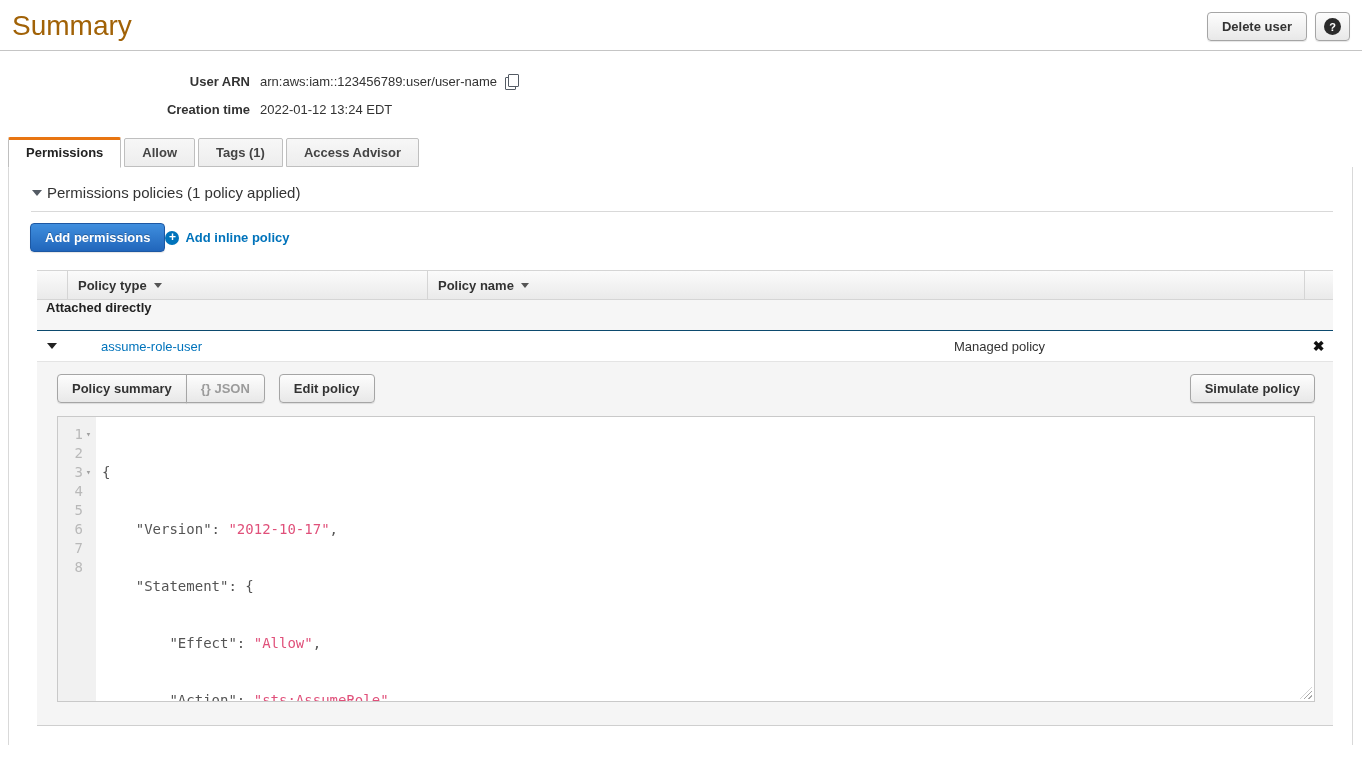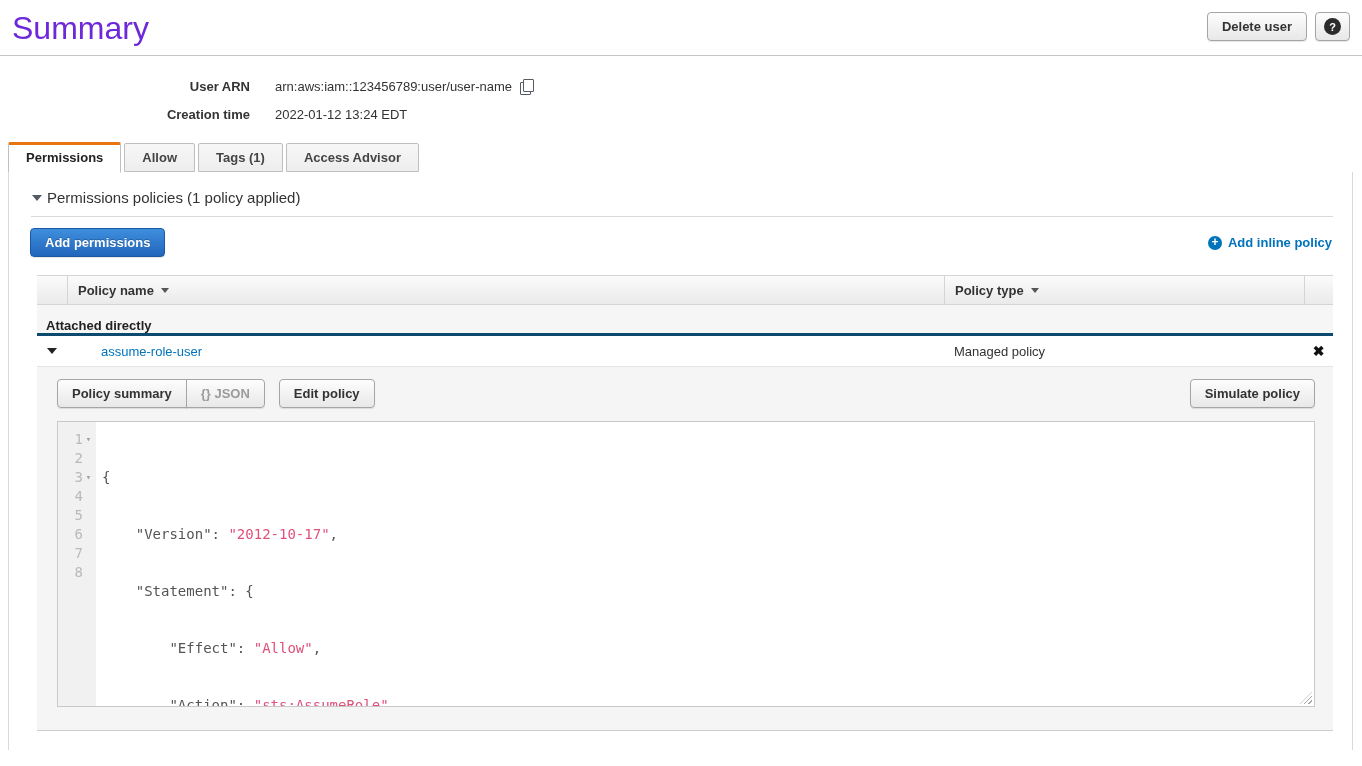--- a/index.html
+++ b/index.html
@@ -2,38 +2,38 @@
 <html><head>
 <meta charset="utf-8">
 <style>
   * { margin:0; padding:0; box-sizing:border-box; }
   html,body { width:1362px; height:766px; background:#fff; overflow:hidden;
               font-family:"Liberation Sans", sans-serif; color:#333; }
 
   
   .page-header { display:flex; align-items:flex-start; justify-content:space-between;
                  padding:10px 12px 8px 12px; border-bottom:1px solid #c5c5c5; margin:0 0 0 0; }
-  .page-title { font-size:32px; font-weight:400; color:#6d28d9; padding-left:0px; }
+  .page-title { font-size:28px; font-weight:400; color:#a16207; padding-left:0px; }
   .header-actions { display:flex; gap:8px; align-items:center; padding-top:2px; }
 
   .btn { display:inline-flex; align-items:center; justify-content:center; gap:7px;
          padding:6px 14px; font-family:"Liberation Sans",sans-serif; font-size:13px; font-weight:bold;
          color:#333; background:linear-gradient(#fdfdfd,#e8e8e8); border:1px solid #a5a5a5;
          border-radius:4px; box-shadow:0 1px 1px rgba(0,0,0,.10); cursor:pointer; white-space:nowrap; }
   .btn-primary { background:linear-gradient(#3f8ede,#2166bb); border-color:#1d58a3; color:#fff;
                  text-shadow:0 -1px 0 rgba(0,0,0,.25); }
   .btn-icon { padding:5px 8px; }
   .help-circle { width:17px; height:17px; border-radius:50%; background:#2b2b2b; color:#fff;
                  font-size:11px; font-weight:bold; display:inline-flex; align-items:center; justify-content:center; }
 
   
   .details { margin-top:16px; }
   .detail-row { display:flex; align-items:center; height:28px; font-size:13px; }
   .detail-label { width:250px; text-align:right; font-weight:bold; color:#333; }
-  .detail-value { margin-left:25px; color:#333; display:inline-flex; align-items:flex-start; gap:8px; }
+  .detail-value { margin-left:10px; color:#333; display:inline-flex; align-items:flex-start; gap:8px; }
 
   .copy-icon { position:relative; width:14px; height:15px; display:inline-block; cursor:pointer; }
   .copy-icon::before { content:""; position:absolute; left:0; top:3px; width:9px; height:11px;
                        border:1px solid #545b64; border-radius:1px; background:#fff; }
   .copy-icon::after  { content:""; position:absolute; left:3px; top:0; width:9px; height:11px;
                        border:1px solid #545b64; border-radius:1px; background:#fff; }
 
   
   .tabs { display:flex; gap:3px; margin:14px 0 0 8px; align-items:flex-end; }
   .tab { padding:6px 17px; font-size:13px; font-weight:bold; color:#444;
@@ -45,42 +45,42 @@
   
   .tab-panel { margin:0 9px 0 8px; border-left:1px solid #d9d9d9; border-right:1px solid #d9d9d9;
                min-height:578px; background:#fff; }
 
   .section-header { display:flex; align-items:center; gap:5px; padding:17px 0 0 23px;
                     font-size:15px; color:#333; cursor:pointer;text-align:right; }
   .caret-down { width:0; height:0; border-left:5px solid transparent; border-right:5px solid transparent;
                 border-top:6px solid #545b64; display:inline-block; }
   .section-divider { border:none; border-top:1px solid #d9d9d9; margin:10px 19px 0 22px; }
 
-  .policy-toolbar { display:flex; justify-content:space-between; align-items:center; margin:11px 20px 0 21px; }
+  .policy-toolbar { display:flex; align-items:center; margin:11px 20px 0 21px; }
   .link { color:#0073bb; font-weight:bold; font-size:13px; text-decoration:none; cursor:pointer;
           display:inline-flex; align-items:center; gap:6px; }
   .plus-circle { width:14px; height:14px; border-radius:50%; background:#0073bb; color:#fff;
                  font-size:12px; font-weight:bold; display:inline-flex; align-items:center;
                  justify-content:center; line-height:1; padding-bottom:1px; }
 
   
   .policy-table { margin:18px 19px 0 28px; font-size:13px; }
   .thead { display:flex; height:30px; align-items:stretch; background:linear-gradient(#fbfbfb,#eaeaea);
            border-top:1px solid #d5d5d5; border-bottom:1px solid #d5d5d5; }
   .th { display:flex; align-items:center; font-weight:bold; color:#333; border-left:1px solid #d5d5d5; padding:0 10px; }
   .th:first-child { border-left:none; }
   .col-expand { width:30px; flex:none; }
   .col-name   { flex:1; }
   .col-type   { width:360px; flex:none; }
   .col-action { width:29px; flex:none; padding:0; justify-content:center; }
   .sort-caret { width:0; height:0; border-left:4px solid transparent; border-right:4px solid transparent;
                 border-top:5px solid #555; display:inline-block; margin-left:7px; }
 
-  .group-row { display:flex; align-items:flex-end; height:31px; background:#f6f6f6;
-               border-bottom:3px solid #0c4a6e; font-weight:bold; color:#222; padding-left:9px; }
+  .group-row { display:flex; align-items:flex-start; height:31px; background:#f6f6f6;
+               border-bottom:1px solid #0c4a6e; font-weight:bold; color:#222; padding-left:9px; }
 
   .policy-row { display:flex; align-items:center; height:30px; background:#fff; }
   .expander-cell { width:30px; flex:none; display:flex; justify-content:center; cursor:pointer; }
   .row-caret { width:0; height:0; border-left:5px solid transparent; border-right:5px solid transparent;
                border-top:6px solid #222; }
   .name-cell { flex:1; padding-left:34px; }
   .type-cell { width:360px; flex:none; padding-left:10px; color:#333; }
   .action-cell { width:29px; flex:none; text-align:center; }
   .remove-x { font-size:14px; font-weight:bold; color:#111; cursor:pointer; line-height:1; }
 
@@ -158,26 +158,26 @@
     <button class="btn btn-primary">Add permissions</button>
     <a class="link">
       <span class="plus-circle">+</span>
       <span>Add inline policy</span>
     </a>
   </div>
 
   <div class="policy-table">
     <div class="thead">
       <div class="th col-expand"></div>
+      <div class="th col-type">
+        <span>Policy type</span>
+        <span class="sort-caret"></span>
+      </div>
       <div class="th col-name">
         <span>Policy name</span>
-        <span class="sort-caret"></span>
-      </div>
-      <div class="th col-type">
-        <span>Policy type</span>
         <span class="sort-caret"></span>
       </div>
       <div class="th col-action"></div>
     </div>
 
     <div class="group-row">
       <span>Attached directly</span>
     </div>
 
     <div class="policy-row">

